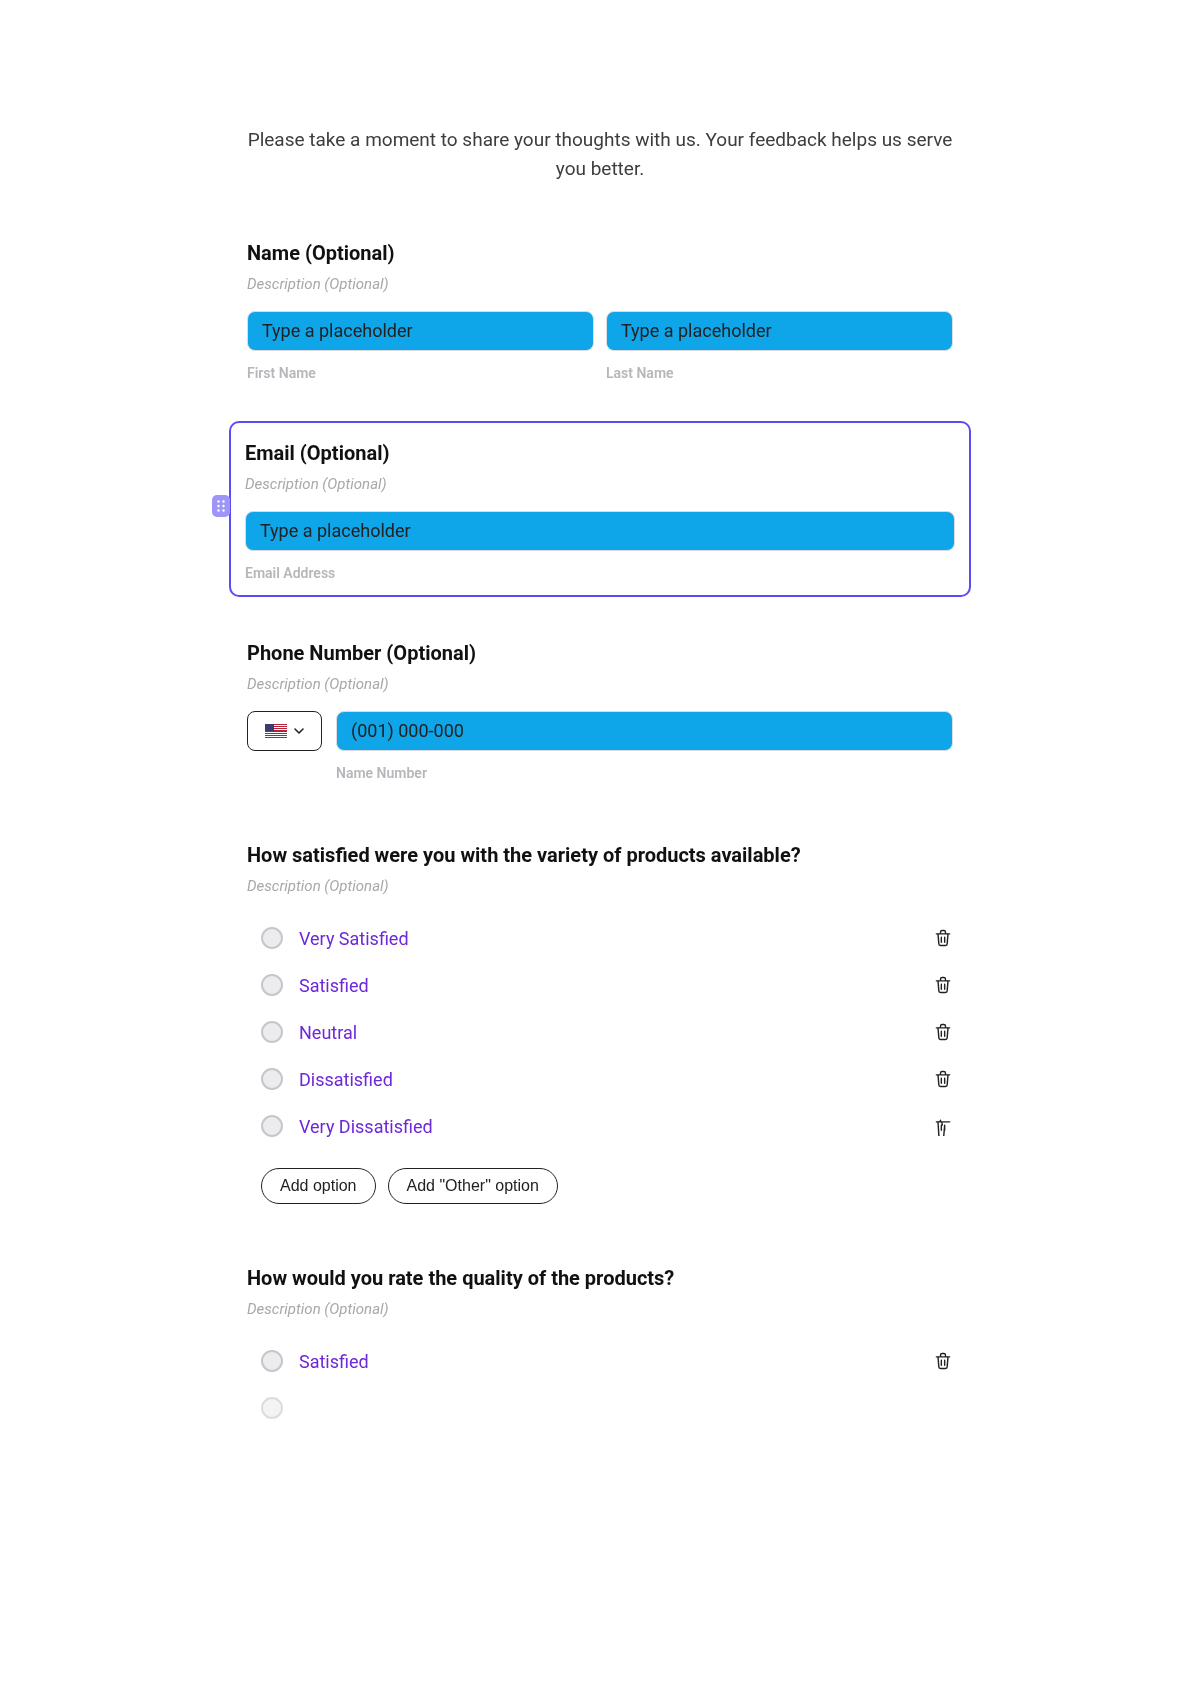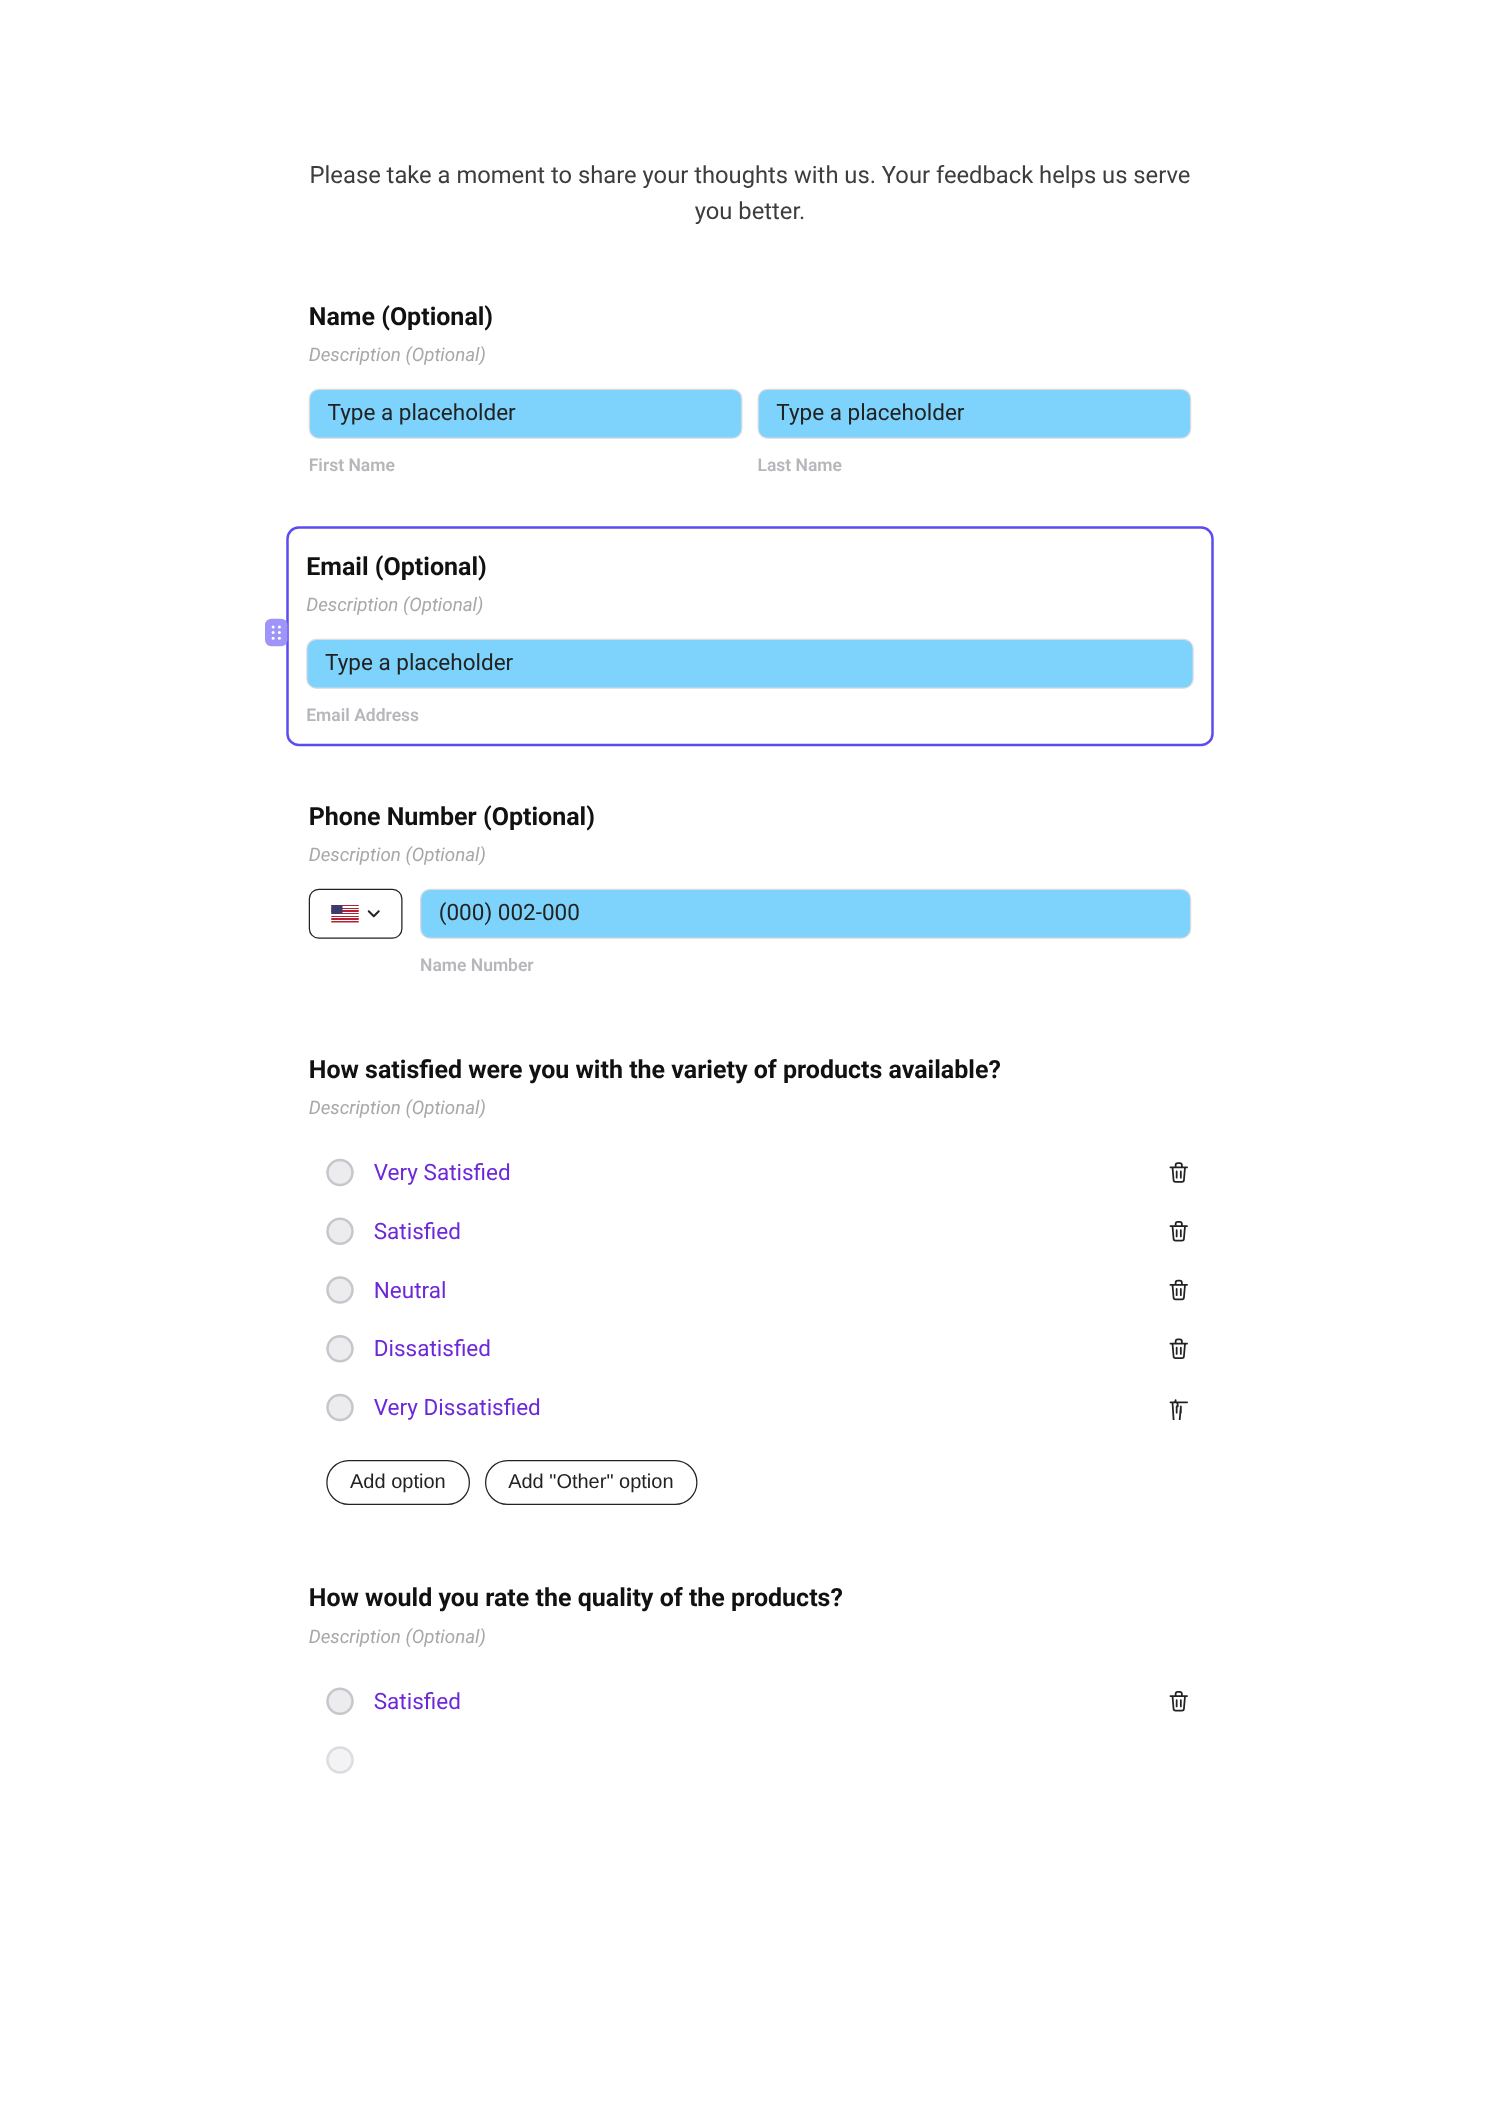--- a/index.html
+++ b/index.html
@@ -58,21 +58,21 @@
     display: flex;
     gap: 12px;
     margin-top: 18px;
   }
   .row-2 .col { flex: 1; }
   .placeholder-box {
     width: 100%;
     height: 40px;
     border: 1px solid #dcdce0;
     border-radius: 8px;
-    background: #7dd3fc;
+    background: #0ea5e9;
     padding: 0 14px;
     display: flex;
     align-items: center;
     font-size: 18px;
     color: #222;
     overflow: hidden;
   }
   .sublabel {
     font-size: 14px;
     font-weight: 600;
@@ -226,21 +226,21 @@
     <div class="field-label">Phone Number (Optional)</div>
     <div class="desc-optional">Description (Optional)</div>
     <div class="phone-row">
       <div class="country-select">
         <span class="flag"></span>
         <svg width="12" height="12" viewBox="0 0 12 12">
           <path d="M2 4 L6 8 L10 4" stroke="#222" stroke-width="1.6" fill="none" stroke-linecap="round" stroke-linejoin="round"></path>
         </svg>
       </div>
       <div class="placeholder-box phone-input">
-        <span>(000) 002-000</span>
+        <span>(001) 000-000</span>
       </div>
     </div>
     <div class="phone-sublabel-row">
       <div class="phone-sublabel-spacer"></div>
       <div class="sublabel">Name Number</div>
     </div>
   </div>
 
   <div class="field-block" style="margin-top:58px">
     <div class="field-label">How satisfied were you with the variety of products available?</div>

